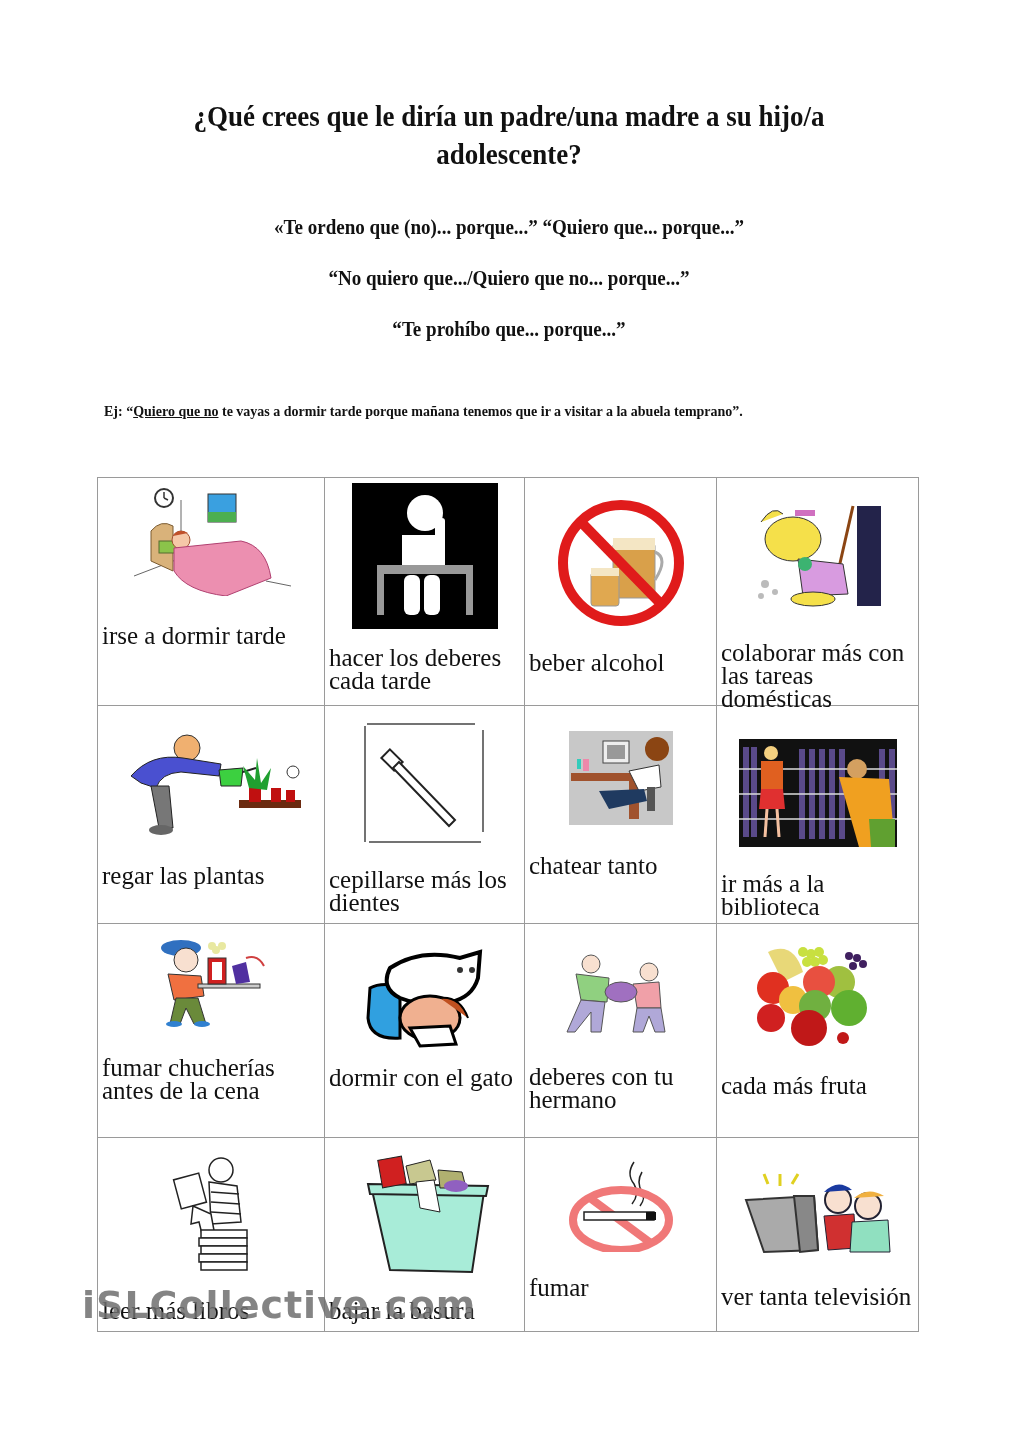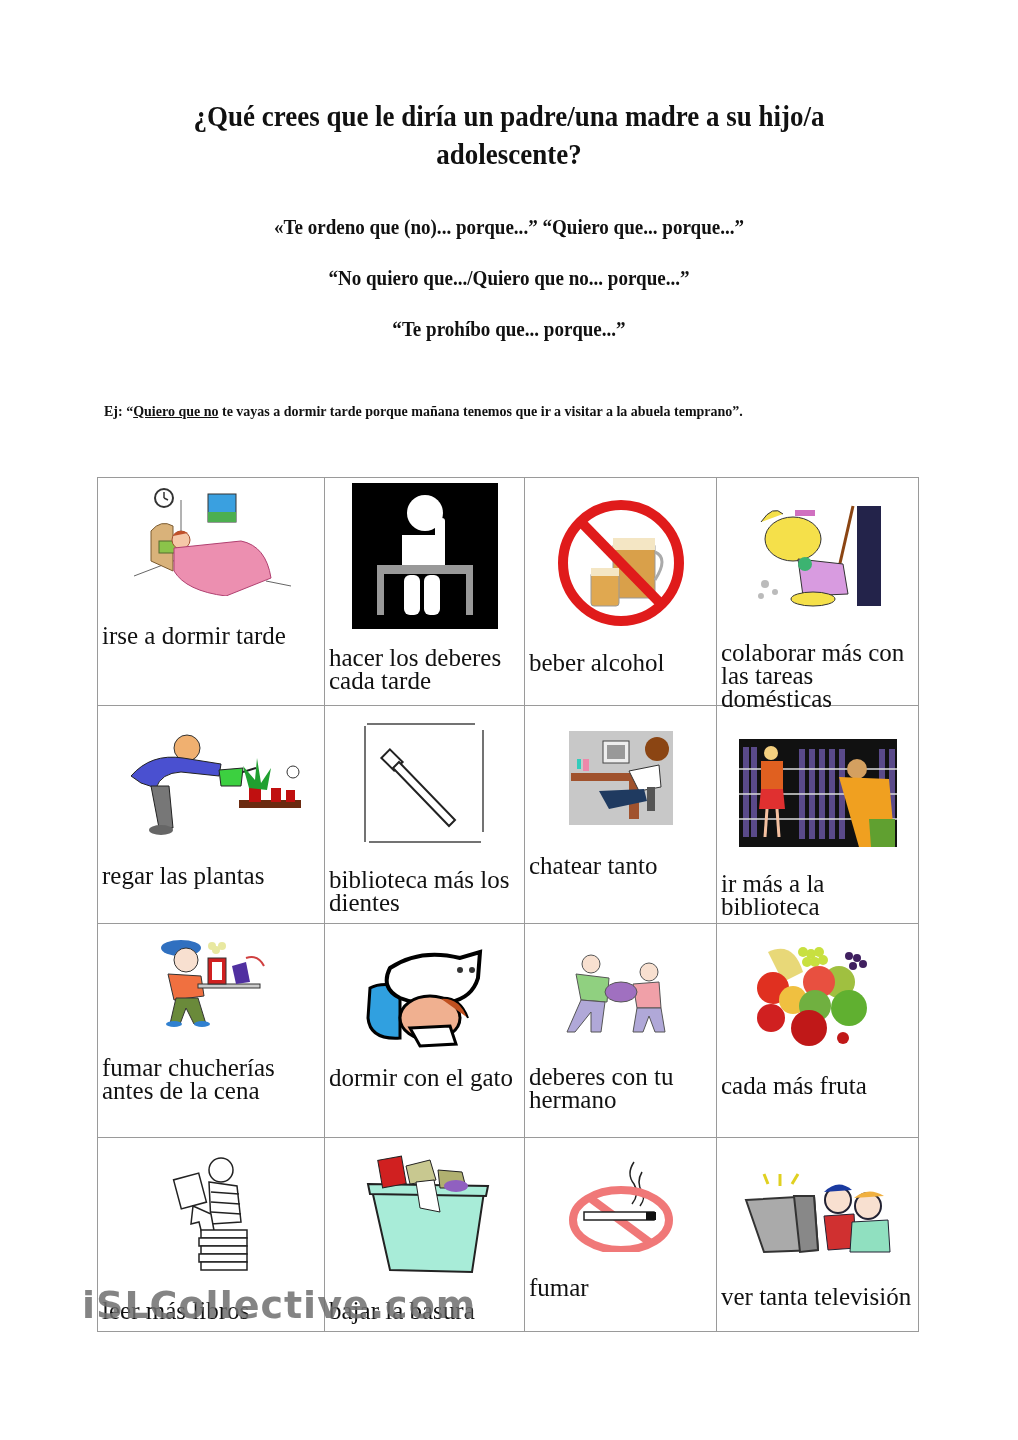--- a/index.html
+++ b/index.html
@@ -128,21 +128,21 @@
     <td>
       <div class="cell" style="height:217px">
         <svg class="pic" style="top:16px" width="124" height="122" viewBox="0 0 124 122">
           <line x1="4" y1="2" x2="112" y2="2" stroke="#444" stroke-width="1.5"></line>
           <line x1="2" y1="4" x2="2" y2="120" stroke="#444" stroke-width="1.5"></line>
           <line x1="120" y1="8" x2="120" y2="110" stroke="#444" stroke-width="1.5"></line>
           <line x1="6" y1="120" x2="118" y2="120" stroke="#444" stroke-width="1.5"></line>
           <rect x="20" y="32" width="18" height="12" transform="rotate(45 29 38)" fill="#fff" stroke="#222" stroke-width="2"></rect>
           <path d="M36 40 L92 98 L86 104 L30 46 Z" fill="#fff" stroke="#222" stroke-width="2"></path>
         </svg>
-        <div class="lbl" style="top:162px">biblioteca más los dientes</div>
+        <div class="lbl" style="top:162px">cepillarse más los dientes</div>
       </div>
     </td>
     <td>
       <div class="cell" style="height:217px">
         <svg class="pic" style="top:25px" width="104" height="94" viewBox="0 0 104 94">
           <rect width="104" height="94" fill="#c8c8c8"></rect>
           <rect x="34" y="10" width="26" height="22" fill="#eee" stroke="#444"></rect>
           <rect x="38" y="14" width="18" height="14" fill="#999"></rect>
           <rect x="8" y="28" width="4" height="10" fill="#3cb"></rect>
           <rect x="14" y="28" width="6" height="12" fill="#e8a"></rect>

